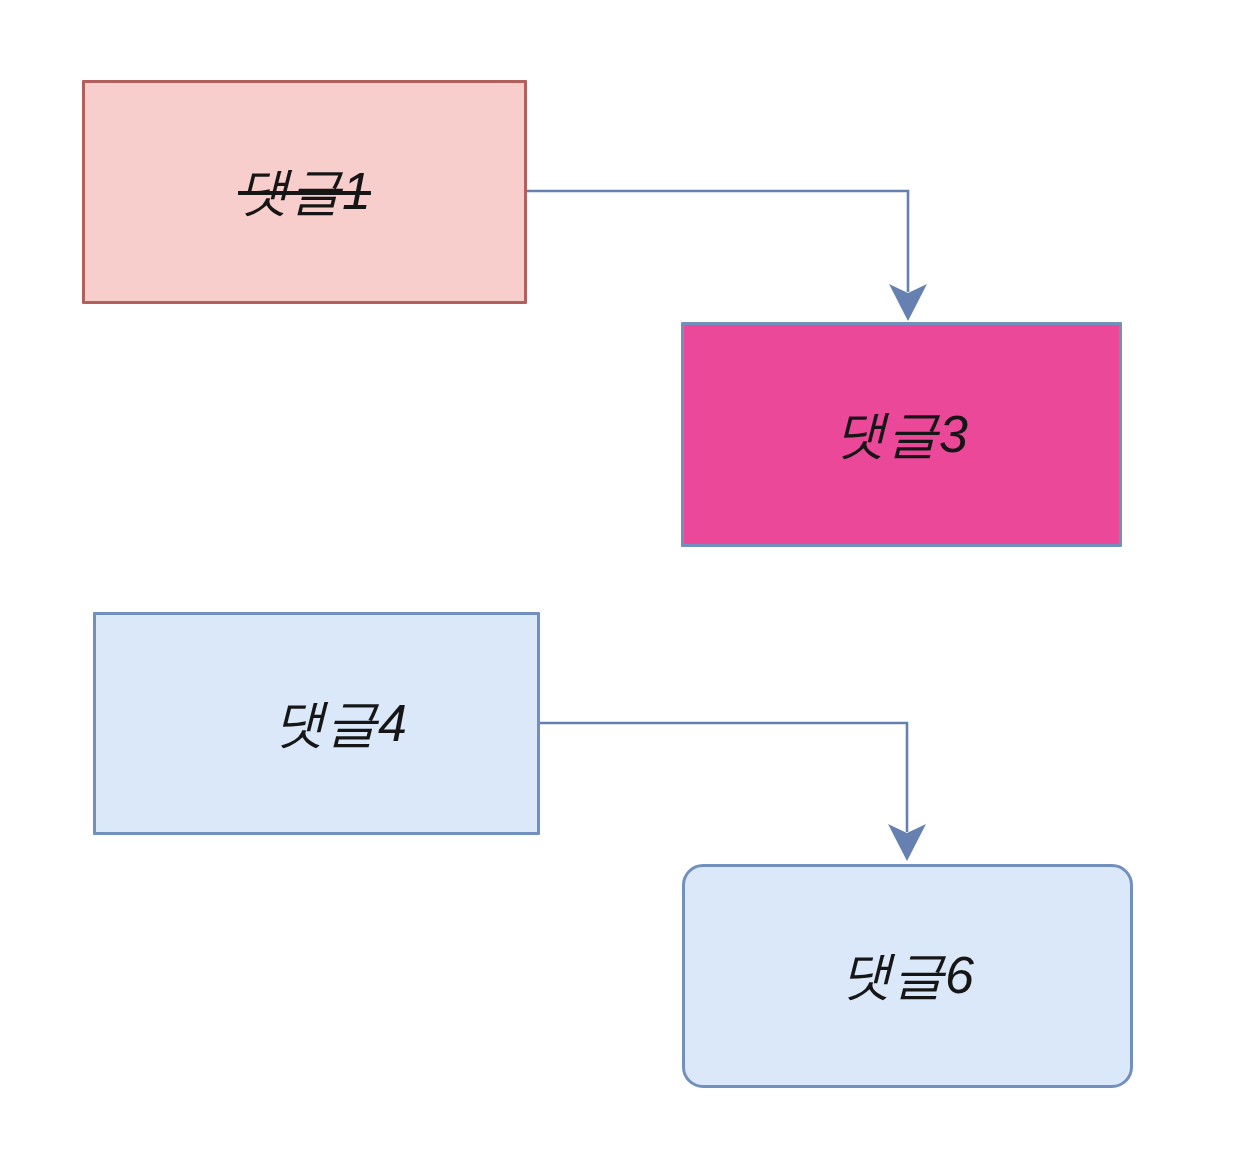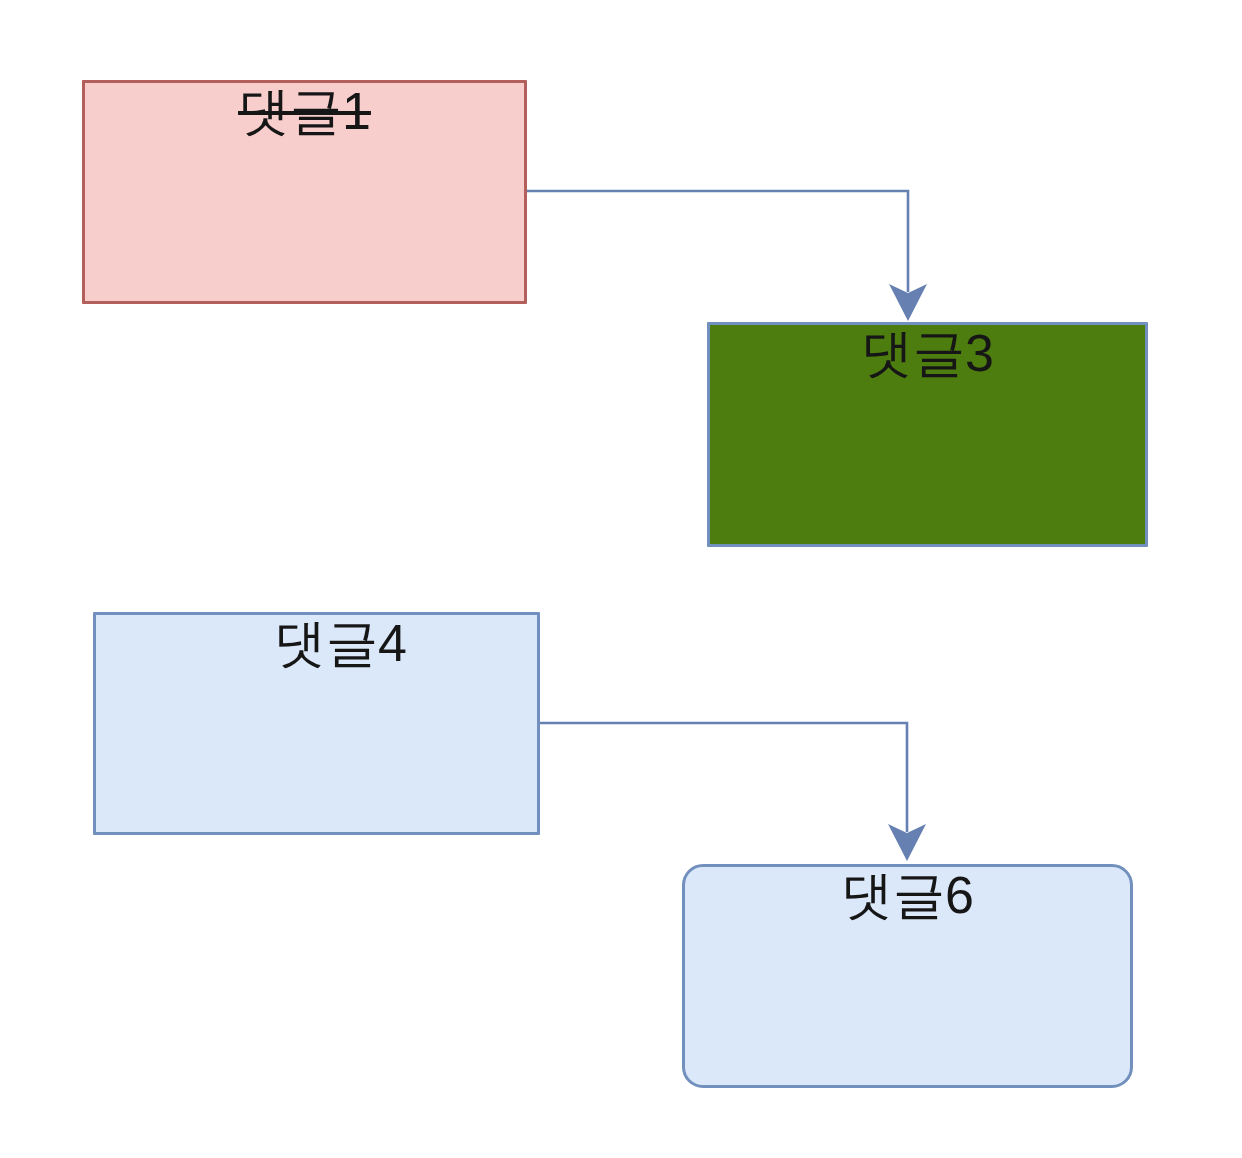--- a/index.html
+++ b/index.html
@@ -20,24 +20,25 @@
     left: 0;
     top: 0;
     width: 1242px;
     height: 1158px;
     pointer-events: none;
   }
   .node {
     position: absolute;
     box-sizing: border-box;
     display: flex;
-    align-items: flex-start;
+    align-items: center;
     justify-content: center;
     border: 3px solid;
     border-radius: 1px;
+    font-style: italic;
   }
   .node .label {
     font-size: 52px;
     line-height: 1.1;
     color: #161616;
     letter-spacing: 0px;
     white-space: nowrap;
   }
   .strike {
     text-decoration: line-through;
@@ -64,21 +65,21 @@
     <g>
       <polyline points="540,723 907,723 907,832" fill="none" stroke-width="2.6" stroke="#6680b2"></polyline>
       <polygon points="907,861 888,824 907,833 926,824" stroke="none" fill="#6680b2"></polygon>
     </g>
   </svg>
 
   <div class="node" id="node-comment1" style="background-color: rgb(248, 206, 204); border-color: rgb(179, 96, 92);">
     <span class="label strike">댓글1</span>
   </div>
 
-  <div class="node" id="node-comment3" style="background-color: #4d7c0f; border-color: rgb(114, 144, 189); margin-left: 26px;">
+  <div class="node" id="node-comment3" style="background-color: #ec4899; border-color: rgb(114, 144, 189);">
     <span class="label">댓글3</span>
   </div>
 
   <div class="node" id="node-comment4" style="background-color: rgb(219, 232, 250); border-color: rgb(114, 144, 189);">
     <span class="label">댓글4</span>
   </div>
 
   <div class="node" id="node-comment6" style="background-color: rgb(219, 232, 250); border-color: rgb(114, 144, 189); border-radius: 21px;">
     <span class="label">댓글6</span>
   </div>

